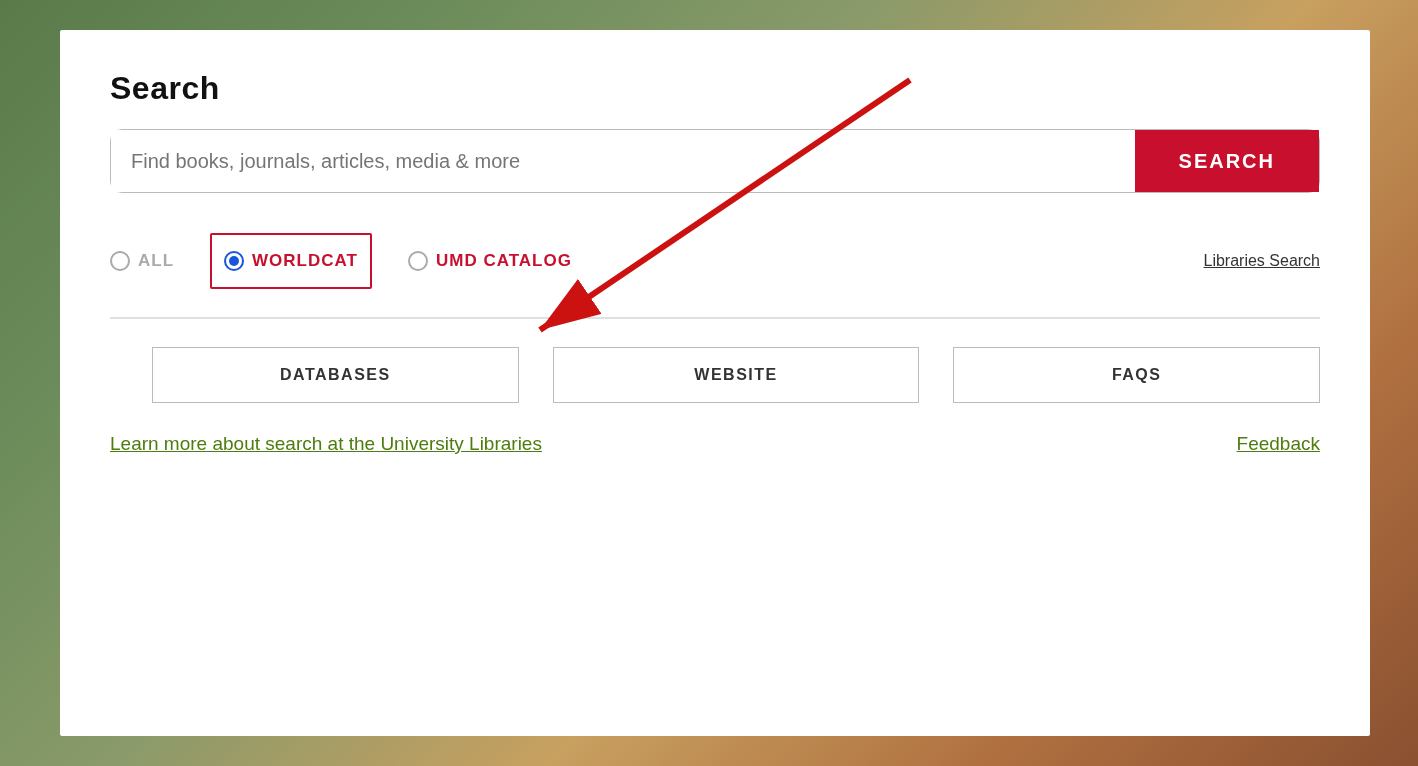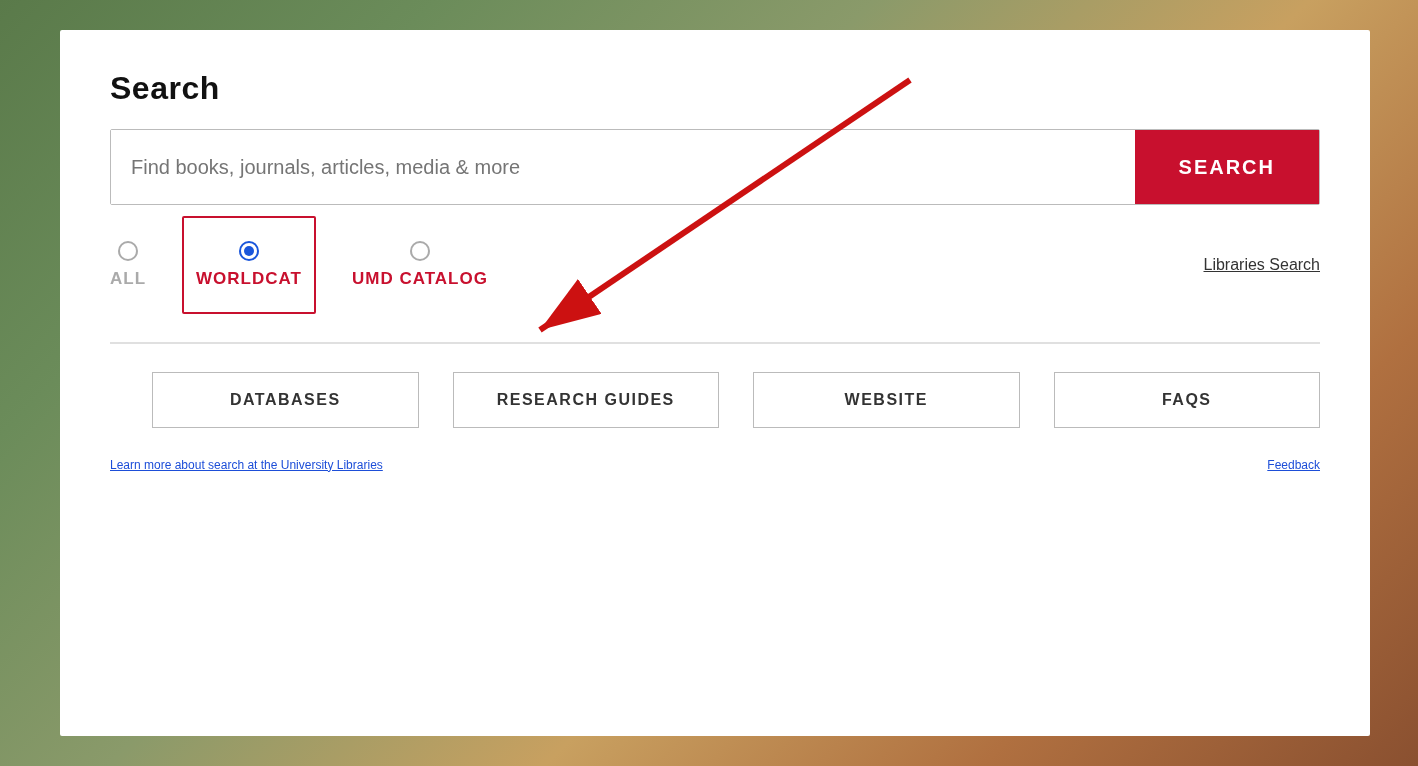--- a/index.html
+++ b/index.html
@@ -39,23 +39,23 @@
       font-weight: 900;
       color: #111;
       margin-bottom: 22px;
       letter-spacing: 0.5px;
     }
 
     .search-bar-row {
       display: flex;
       align-items: stretch;
       border: 1.5px solid #bbb;
-      border-radius: 2px;
-      margin-bottom: 11px;
-      height: 76px;
+      border-radius: 12px;
+      margin-bottom: 40px;
+      height: 64px;
     }
 
     .search-input {
       flex: 1;
       border: none;
       outline: none;
       font-size: 20px;
       color: #999;
       padding: 0 20px;
       background: #fff;
@@ -79,21 +79,20 @@
       gap: 36px;
       margin-bottom: 28px;
       position: relative;
     }
 
     .radio-option {
       display: flex;
       align-items: center;
       gap: 8px;
       cursor: pointer;
-      flex-direction: column;
     }
 
     .radio-option input[type="radio"] {
       appearance: none;
       -webkit-appearance: none;
       width: 20px;
       height: 20px;
       border: 2px solid #aaa;
       border-radius: 50%;
       cursor: pointer;
@@ -129,21 +128,21 @@
       font-size: 17px;
       font-weight: 700;
       color: #aaa;
       letter-spacing: 1px;
       text-transform: uppercase;
     }
 
     .worldcat-box {
       border: 2.5px solid #c8102e;
       border-radius: 2px;
-      padding: 23px 12px;
+      padding: 16px 12px;
       display: flex;
       align-items: center;
       gap: 8px;
     }
 
     .advanced-search-link {
       margin-left: auto;
       color: #333;
       font-size: 16px;
       text-decoration: underline;
@@ -178,22 +177,22 @@
     }
 
     .footer-row {
       display: flex;
       justify-content: space-between;
       align-items: center;
       margin-top: 10px;
     }
 
     .footer-link {
-      color: #1d4ed8;
-      font-size: 12px;
+      color: #4d7c0f;
+      font-size: 19px;
       text-decoration: underline;
       cursor: pointer;
     }
 
     
     .arrow-annotation {
       position: absolute;
       top: 40px;
       left: 280px;
       z-index: 10;
@@ -249,21 +248,20 @@
       <span class="radio-label">UMD CATALOG</span>
     </label>
 
     <a class="advanced-search-link" href="#">Libraries Search</a>
   </div>
 
   <div class="divider"></div>
 
   <div class="quick-links-row">
     <button class="quick-link-btn">DATABASES</button>
-    <button class="quick-link-btn">RESEARCH GUIDES</button>
     <button class="quick-link-btn">WEBSITE</button>
     <button class="quick-link-btn">FAQS</button>
   </div>
 
   <div class="footer-row">
     <a class="footer-link" href="#">Learn more about search at the University Libraries</a>
     <a class="footer-link" href="#">Feedback</a>
   </div>
 
 </div>

